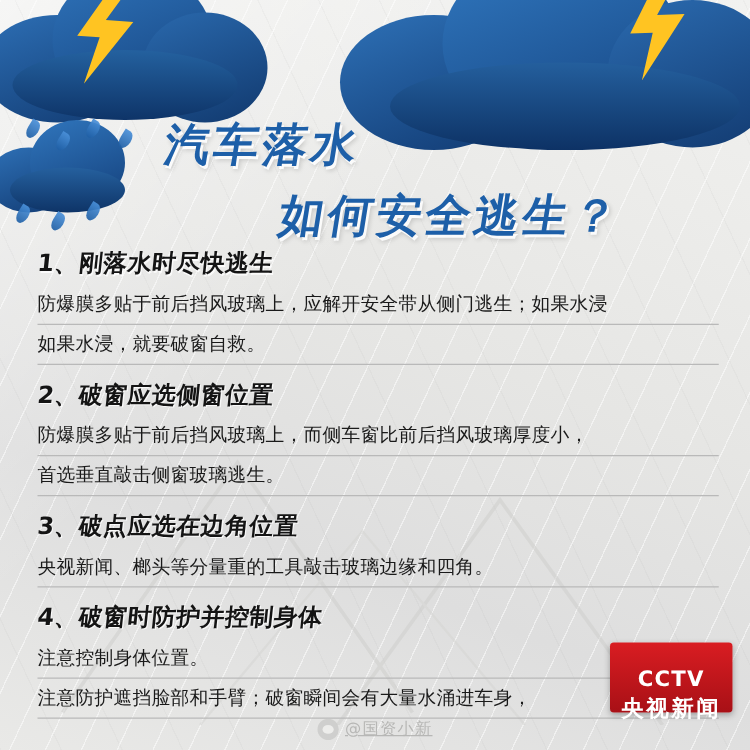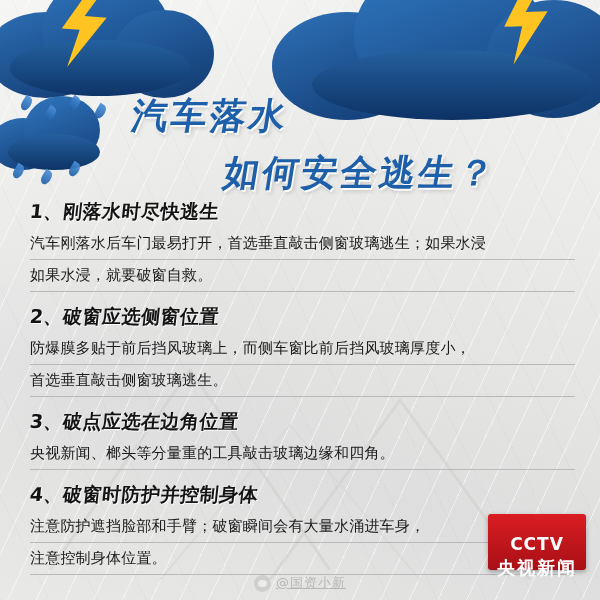--- a/index.html
+++ b/index.html
@@ -261,21 +261,21 @@
   <div class="title-block">
     <div class="title-line1">汽车落水</div>
     <div class="title-line2">如何安全逃生？</div>
   </div>
 
   <div class="content">
 
     <div class="item">
       <div class="item-head">1、刚落水时尽快逃生</div>
       <div class="item-body">
-        <span class="ln">汽车刚落水后车门最易打开，首选垂直敲击侧窗玻璃逃生；如果水浸</span>
+        <span class="ln">防爆膜多贴于前后挡风玻璃上，应解开安全带从侧门逃生；如果水浸</span>
         <span class="ln">如果水浸，就要破窗自救。</span>
       </div>
     </div>
 
     <div class="item">
       <div class="item-head">2、破窗应选侧窗位置</div>
       <div class="item-body">
         <span class="ln">防爆膜多贴于前后挡风玻璃上，而侧车窗比前后挡风玻璃厚度小，</span>
         <span class="ln">首选垂直敲击侧窗玻璃逃生。</span>
       </div>
@@ -284,22 +284,22 @@
     <div class="item">
       <div class="item-head">3、破点应选在边角位置</div>
       <div class="item-body">
         <span class="ln">央视新闻、榔头等分量重的工具敲击玻璃边缘和四角。</span>
       </div>
     </div>
 
     <div class="item">
       <div class="item-head">4、破窗时防护并控制身体</div>
       <div class="item-body">
+        <span class="ln">注意控制身体位置。</span>
         <span class="ln">注意防护遮挡脸部和手臂；破窗瞬间会有大量水涌进车身，</span>
-        <span class="ln">注意控制身体位置。</span>
       </div>
     </div>
 
   </div>
 
   <div class="cctv">
     <div class="mark">CCTV</div>
     <div class="sub">央视新闻</div>
   </div>
 

